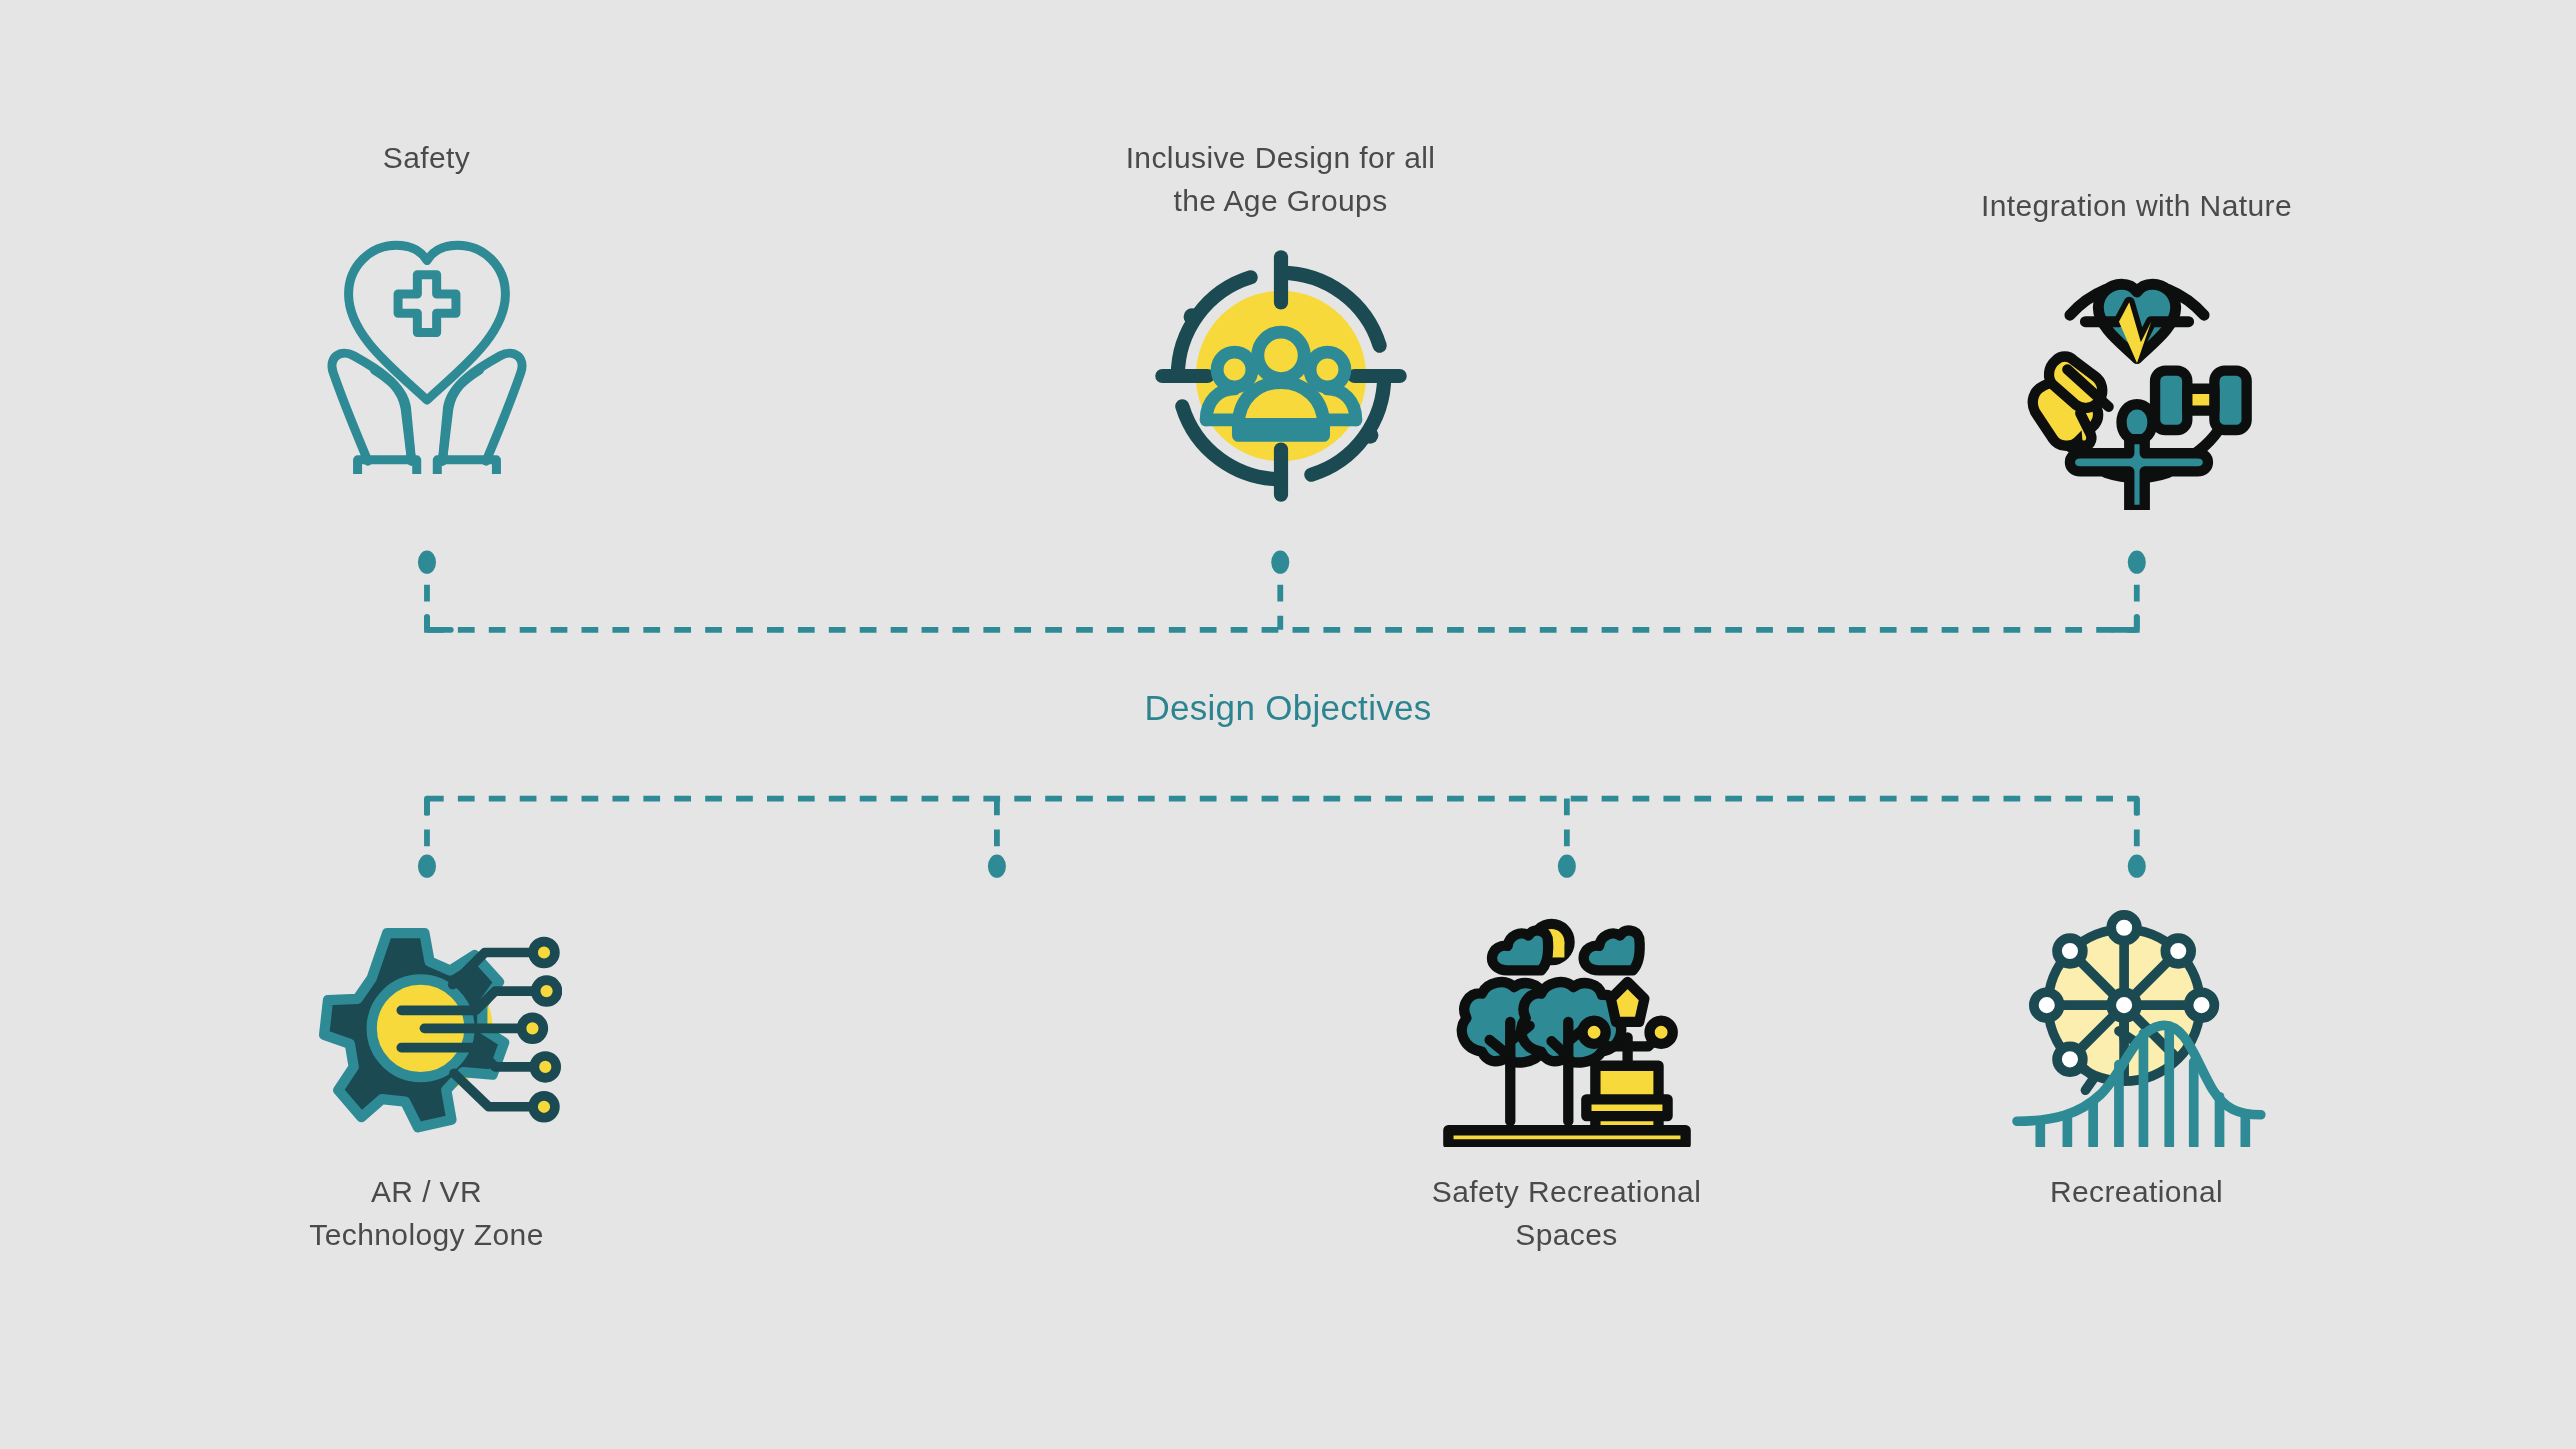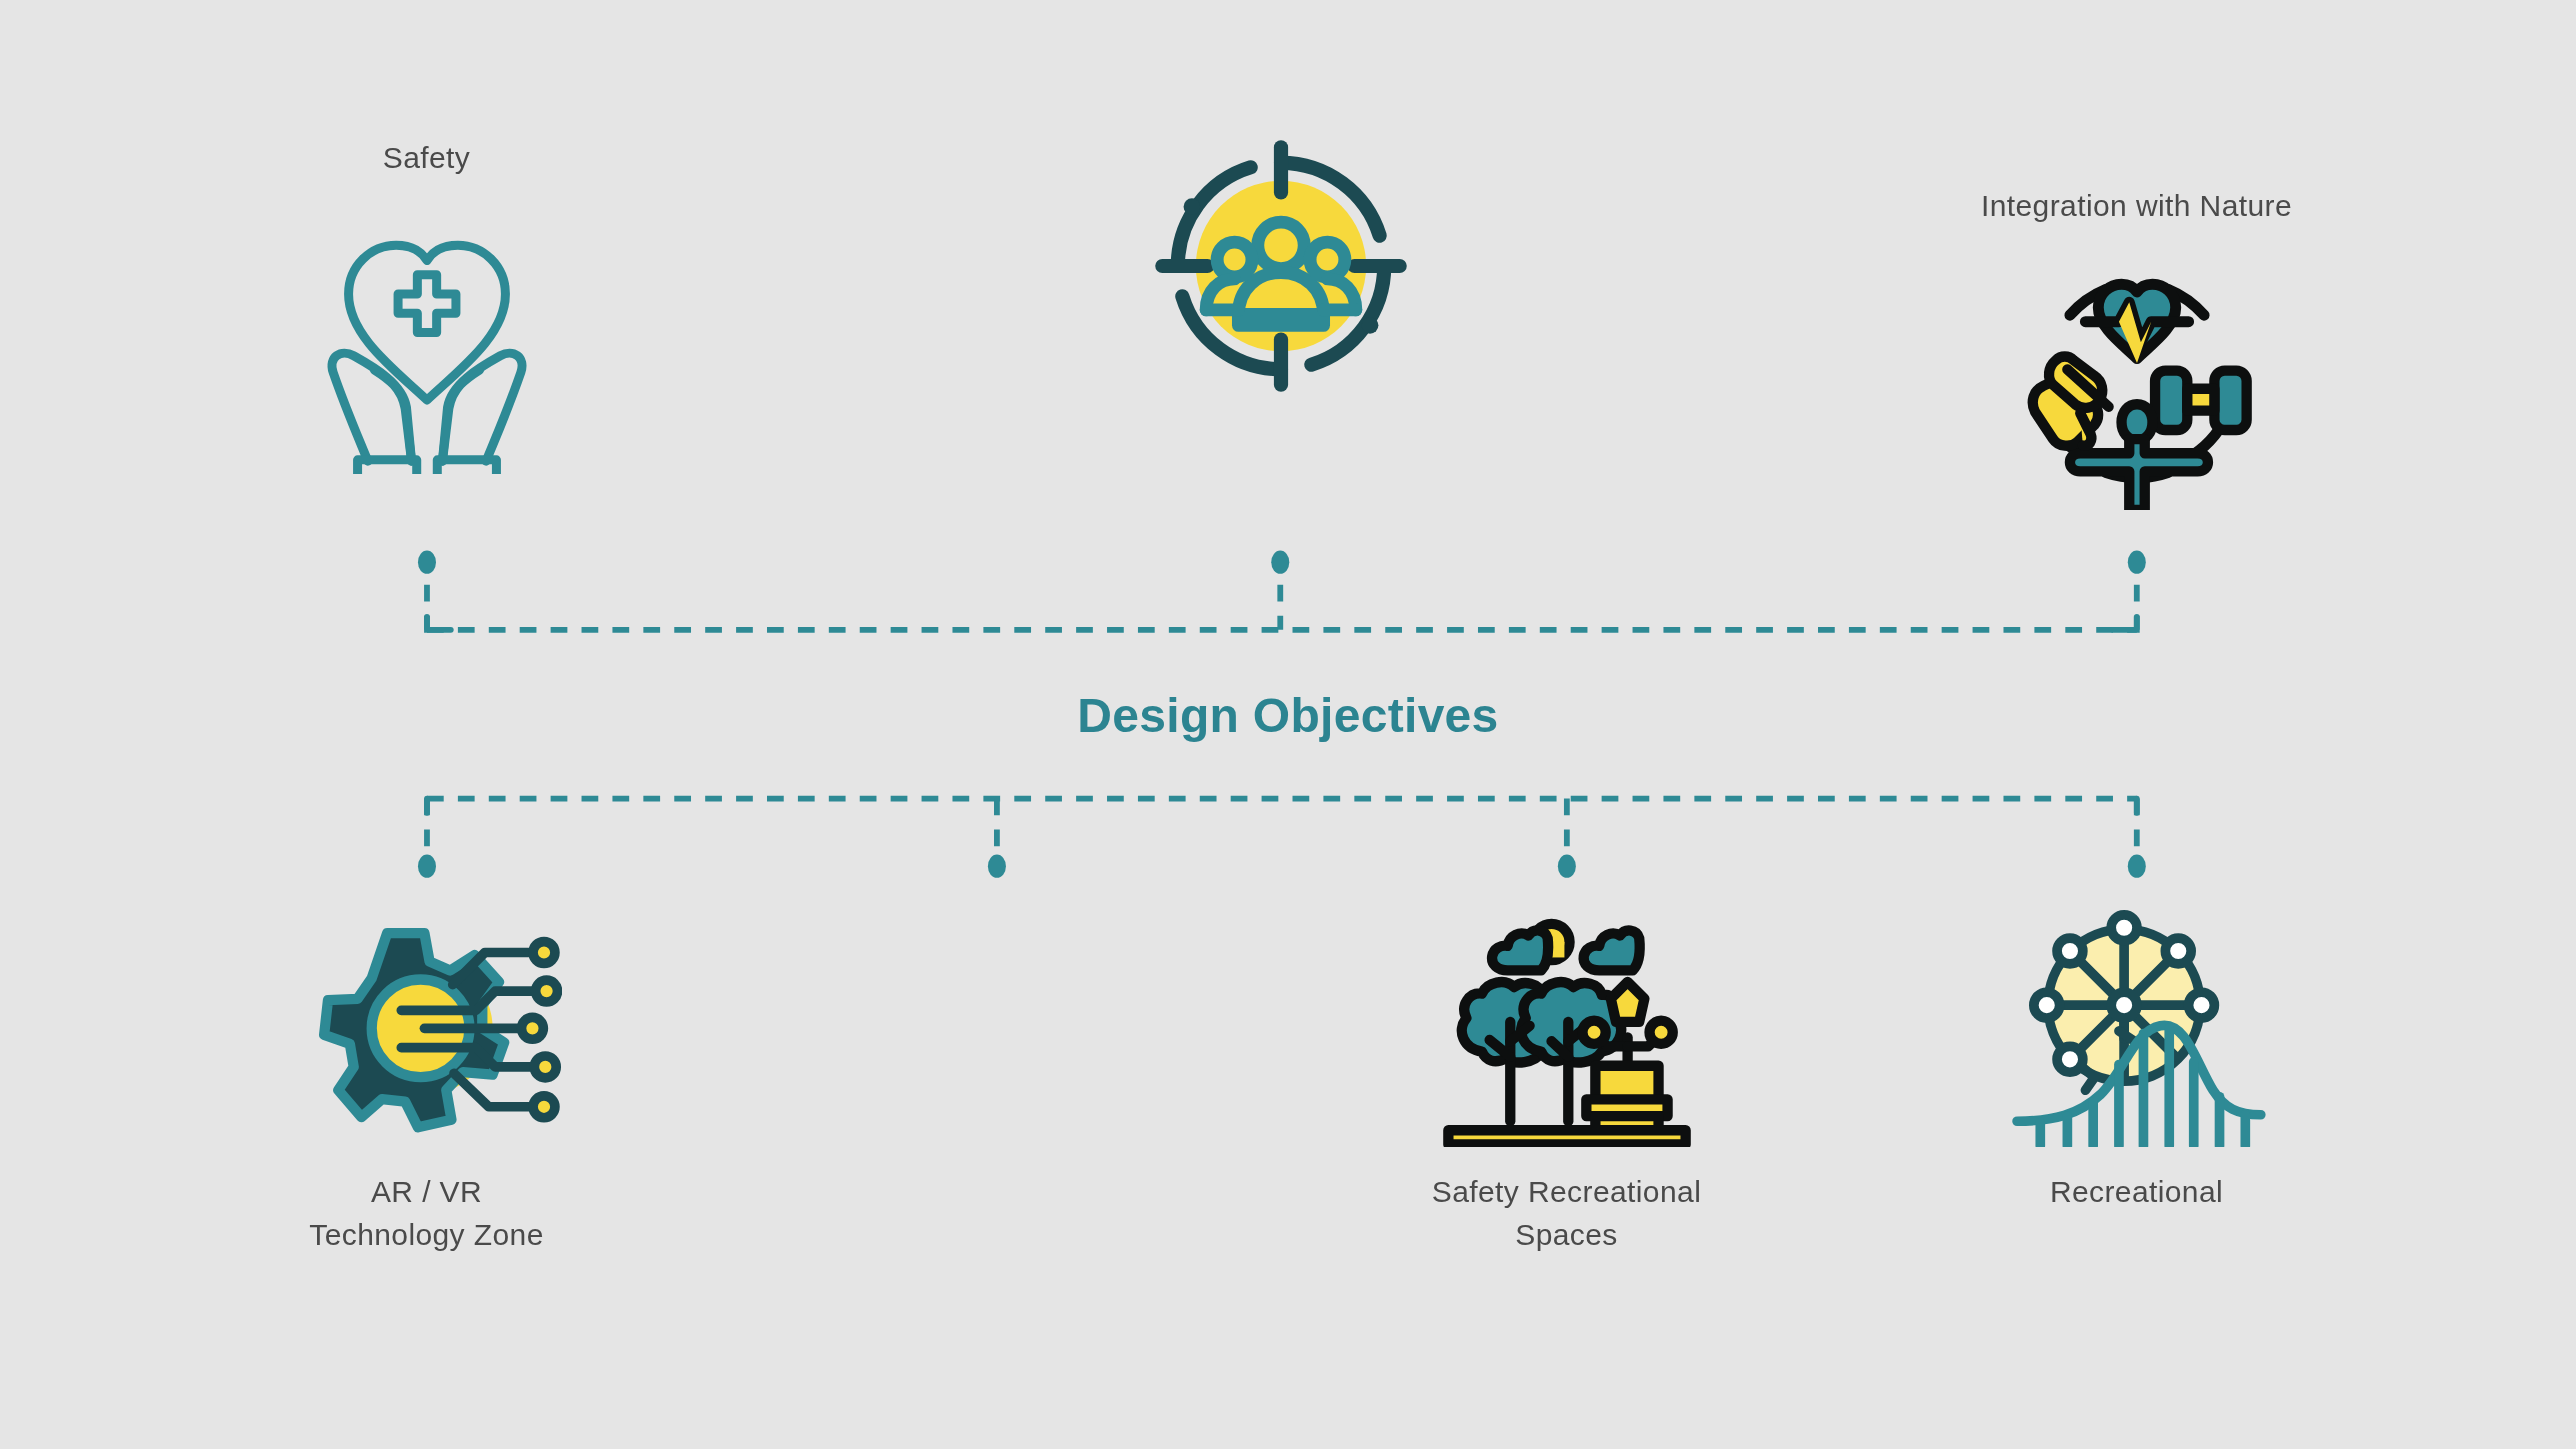--- a/index.html
+++ b/index.html
@@ -49,22 +49,22 @@
   .bottom-node { width: 489px; }
   .bottom-node .node-label { margin-top: 22px; }
 
   
   #center-title {
     position: absolute;
     left: 0;
     width: 2576px;
     text-align: center;
     color: #2c8491;
-    font-size: 48px;
-    font-weight: bold;
+    font-size: 35px;
+    font-weight: normal;
     letter-spacing: 0.3px;
   }
 
   
   #connectors {
     position: absolute;
     left: 0;
     top: 0;
     width: 2576px;
     height: 1449px;
@@ -140,20 +140,22 @@
                    C 334 225, 354 238, 346 262
                    C 326 320, 304 370, 292 400"></path>
 
           <rect x="216" y="398" width="92" height="34"></rect>
         </g>
       </svg>
     </div>
   </div>
 
   <div class="node top-node" style="left:1036px; top:137px;">
+    <div class="node-label">Inclusive Design for all
+the Age Groups</div>
     <div class="icon-box">
       <svg width="258" height="258" viewBox="0 0 400 400" xmlns="http://www.w3.org/2000/svg">
 
         <circle cx="200" cy="200" r="132" fill="#f7d93c"></circle>
         <g fill="none" stroke="#1c4a52" stroke-width="22" stroke-linecap="round">
 
           <path d="M200 40 A160 160 0 0 1 353 153"></path>
           <path d="M360 200 A160 160 0 0 1 247 353"></path>
           <path d="M200 360 A160 160 0 0 1 47 247"></path>
           <path d="M40 200 A160 160 0 0 1 153 47"></path>

